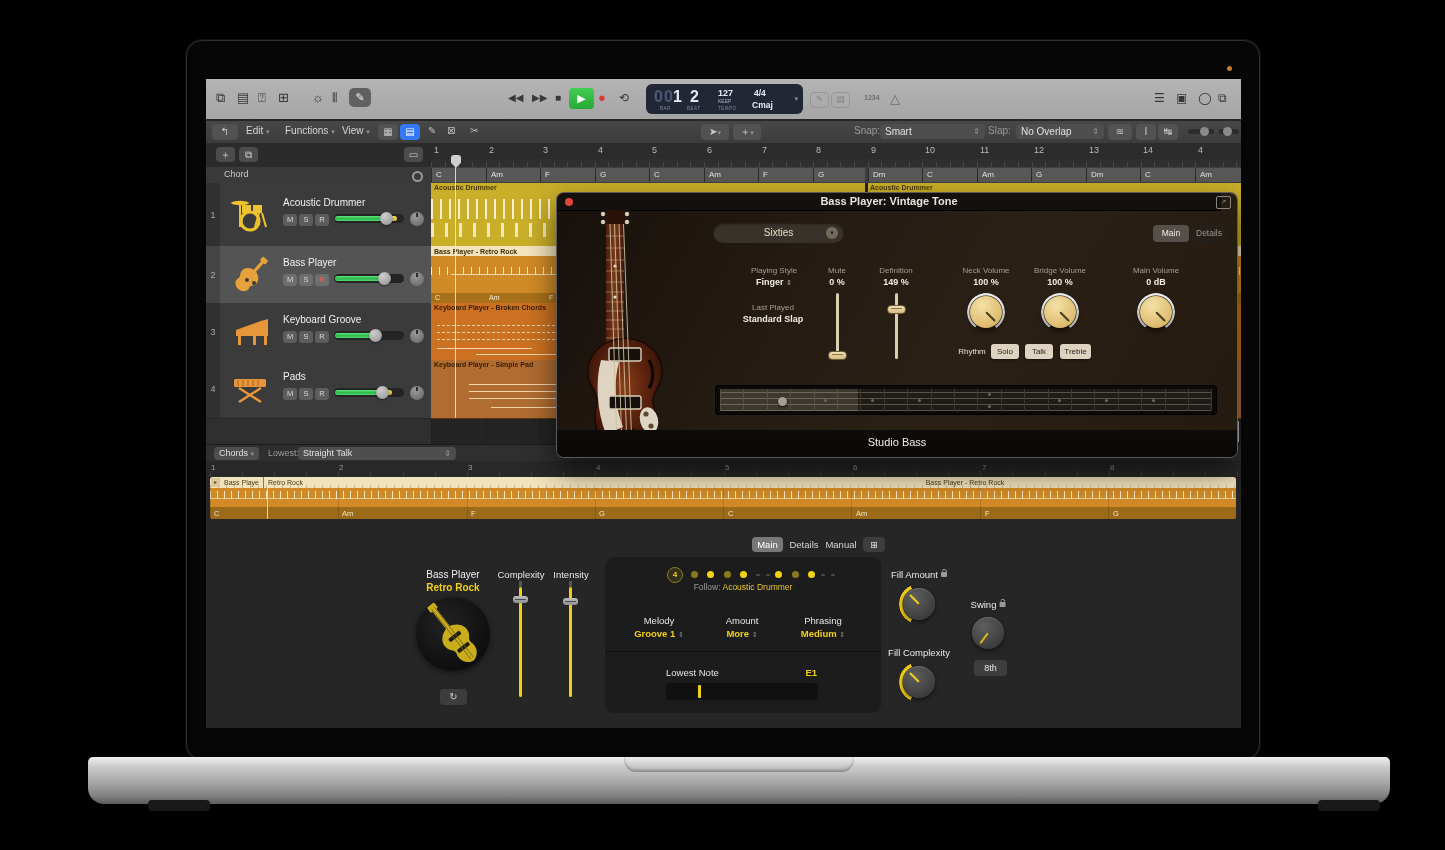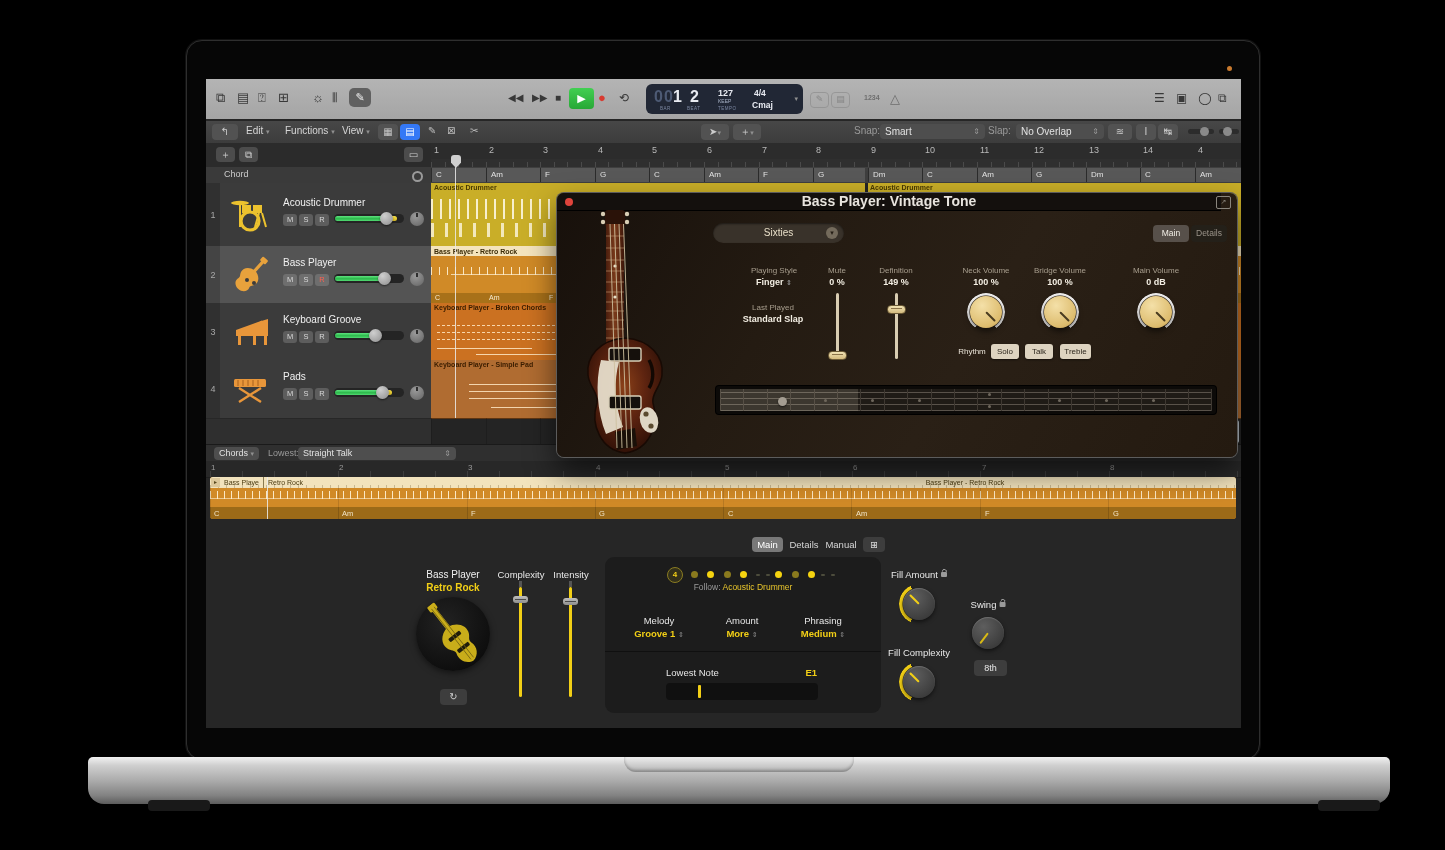--- a/index.html
+++ b/index.html
@@ -144,21 +144,21 @@
   .gknob .body{position:absolute;inset:2px;border-radius:50%;background:radial-gradient(circle at 36% 30%,#5e5e5e,#3c3c3c 75%);box-shadow:inset 0 1px 1px rgba(255,255,255,.18),0 2px 4px rgba(0,0,0,.55);}
   .gknob .arc{position:absolute;inset:-2px;border-radius:50%;background:conic-gradient(from 205deg,#f2cf16 0 130deg,transparent 130deg);
       -webkit-mask:radial-gradient(closest-side,transparent calc(100% - 4px),#000 calc(100% - 3px));mask:radial-gradient(closest-side,transparent calc(100% - 4px),#000 calc(100% - 3px));}
   .gknob .pt{position:absolute;left:calc(50% - 1px);top:50%;width:2px;height:13px;background:#f2cf16;transform-origin:50% 0;border-radius:1px;}
   .mini-lock{display:inline-block;position:relative;width:6px;height:5px;background:#9a9a9a;border-radius:1px;margin-left:3px;vertical-align:1px;}
   .mini-lock::before{content:"";position:absolute;left:1px;top:-3px;width:3px;height:3px;border:1px solid #9a9a9a;border-bottom:none;border-radius:3px 3px 0 0;transform:rotate(25deg);}
   .u8{position:absolute;background:#3d3d3d;border-radius:4px;color:#e8e8e8;font-size:9px;text-align:center;}
   
   .plugin{left:351px;top:114px;width:680px;height:264px;background:linear-gradient(120deg,#17100b 0%,#241b12 34%,#2a2016 60%,#241a10 100%);
      border-radius:7px;box-shadow:0 0 0 1px #5c5c5c,0 14px 30px rgba(0,0,0,.6);z-index:10;overflow:hidden;}
-  .pg-title{position:absolute;left:0;top:0;right:16px;height:17px;background:#14100d;border-bottom:1px solid #000;color:#e8e4de;font-size:14px;font-weight:bold;text-align:center;line-height:17px;}
+  .pg-title{position:absolute;left:0;top:0;right:16px;height:17px;background:#14100d;border-bottom:1px solid #000;color:#e8e4de;font-size:11px;font-weight:bold;text-align:center;line-height:17px;}
   .pg-close{position:absolute;left:8px;top:5px;width:8px;height:8px;border-radius:50%;background:#e0443c;}
   .pg-link{position:absolute;right:6px;top:3px;width:13px;height:11px;border:1px solid #8a857d;border-radius:2px;color:#8a857d;font-size:7px;text-align:center;line-height:10px;}
   .preset-pill{position:absolute;left:156px;top:30px;width:131px;height:20px;background:#39322a;border-radius:10px;color:#e8dfc8;font-size:10px;text-align:center;line-height:20px;box-shadow:inset 0 1px 2px rgba(0,0,0,.5);}
   .preset-pill .circ{position:absolute;right:6px;top:4px;width:12px;height:12px;border-radius:50%;background:#746b5c;color:#241d14;font-size:7px;line-height:12px;}
   .pg-tab{position:absolute;top:32px;height:17px;width:36px;border-radius:4px;font-size:8.5px;text-align:center;line-height:17px;}
   .pg-tab.on{background:#57504a;color:#f2eee6;}
   .pg-tab.off{background:#242019;color:#9a9389;}
   .pg-lab{position:absolute;font-size:8px;color:#a89e8e;text-align:center;transform:translateX(-50%);white-space:nowrap;}
   .pg-val{position:absolute;font-size:9px;font-weight:bold;color:#f2ede2;text-align:center;transform:translateX(-50%);white-space:nowrap;}
   .vslider{position:absolute;width:3px;background:#d9cdb2;border-radius:2px;}
@@ -658,20 +658,21 @@
             <span class="fb-dot" style="left:151px;top:10px"></span>
             <span class="fb-dot" style="left:198px;top:10px"></span>
             <span class="fb-dot" style="left:268px;top:4px"></span>
               <span class="fb-dot" style="left:268px;top:16px"></span>
             <span class="fb-dot" style="left:338px;top:10px"></span>
             <span class="fb-dot" style="left:385px;top:10px"></span>
             <span class="fb-dot" style="left:432px;top:10px"></span>
             <span class="fb-note"></span>
           </div>
         </div>
+        <div class="studio">Studio Bass</div>
       </div>
 
       <div class="abs scroll-thumb"></div>
     </div>
     <div class="cam-dot"></div>
   </div>
 
   <div class="deck">
       <div class="notch"></div>
     </div>

